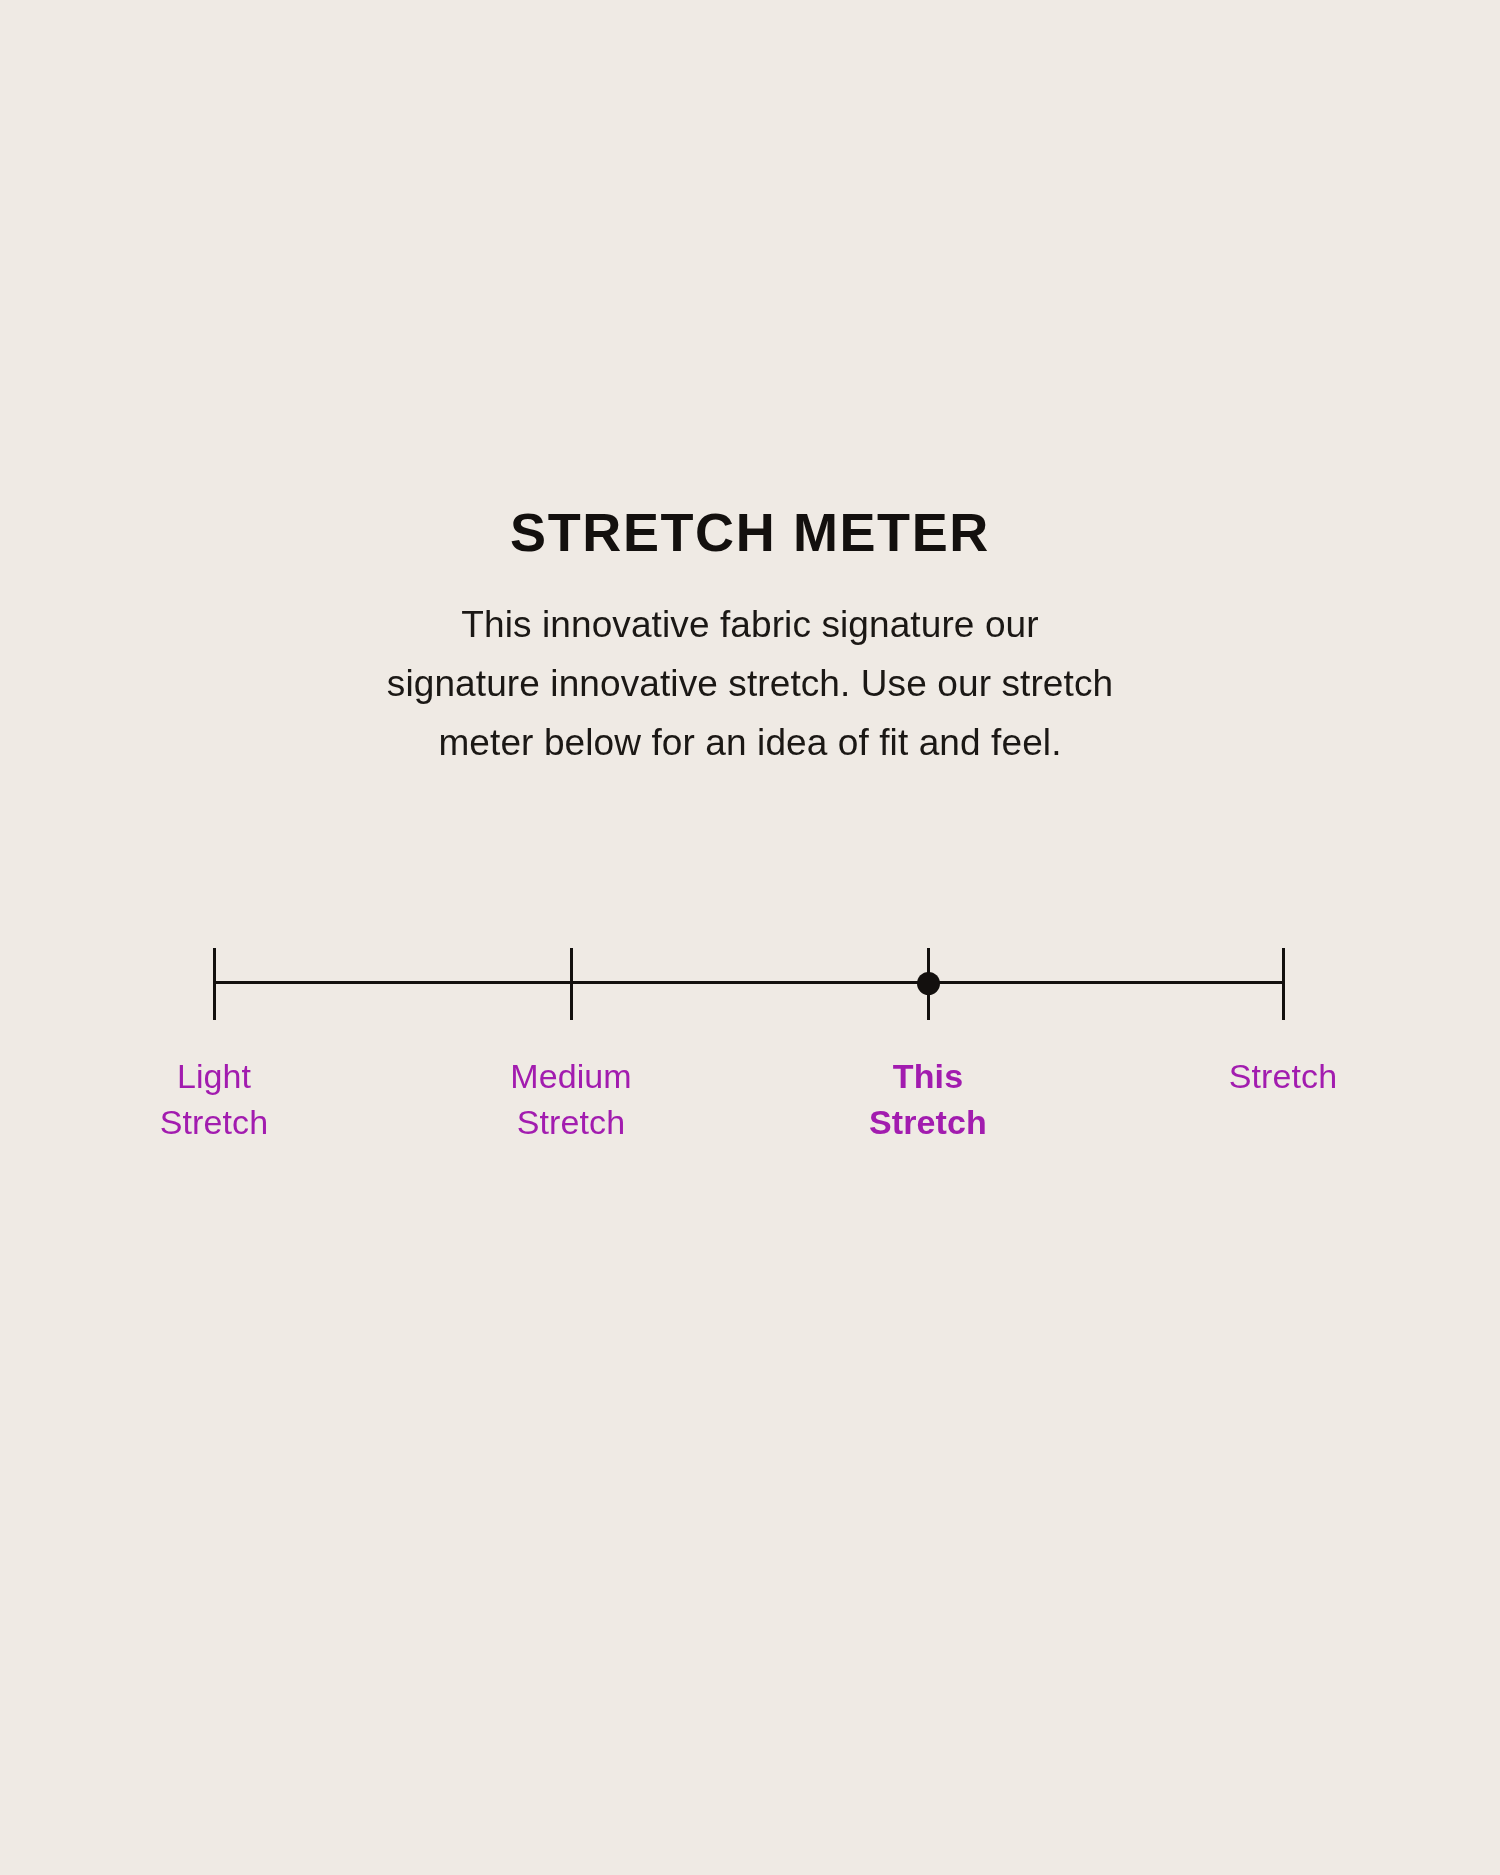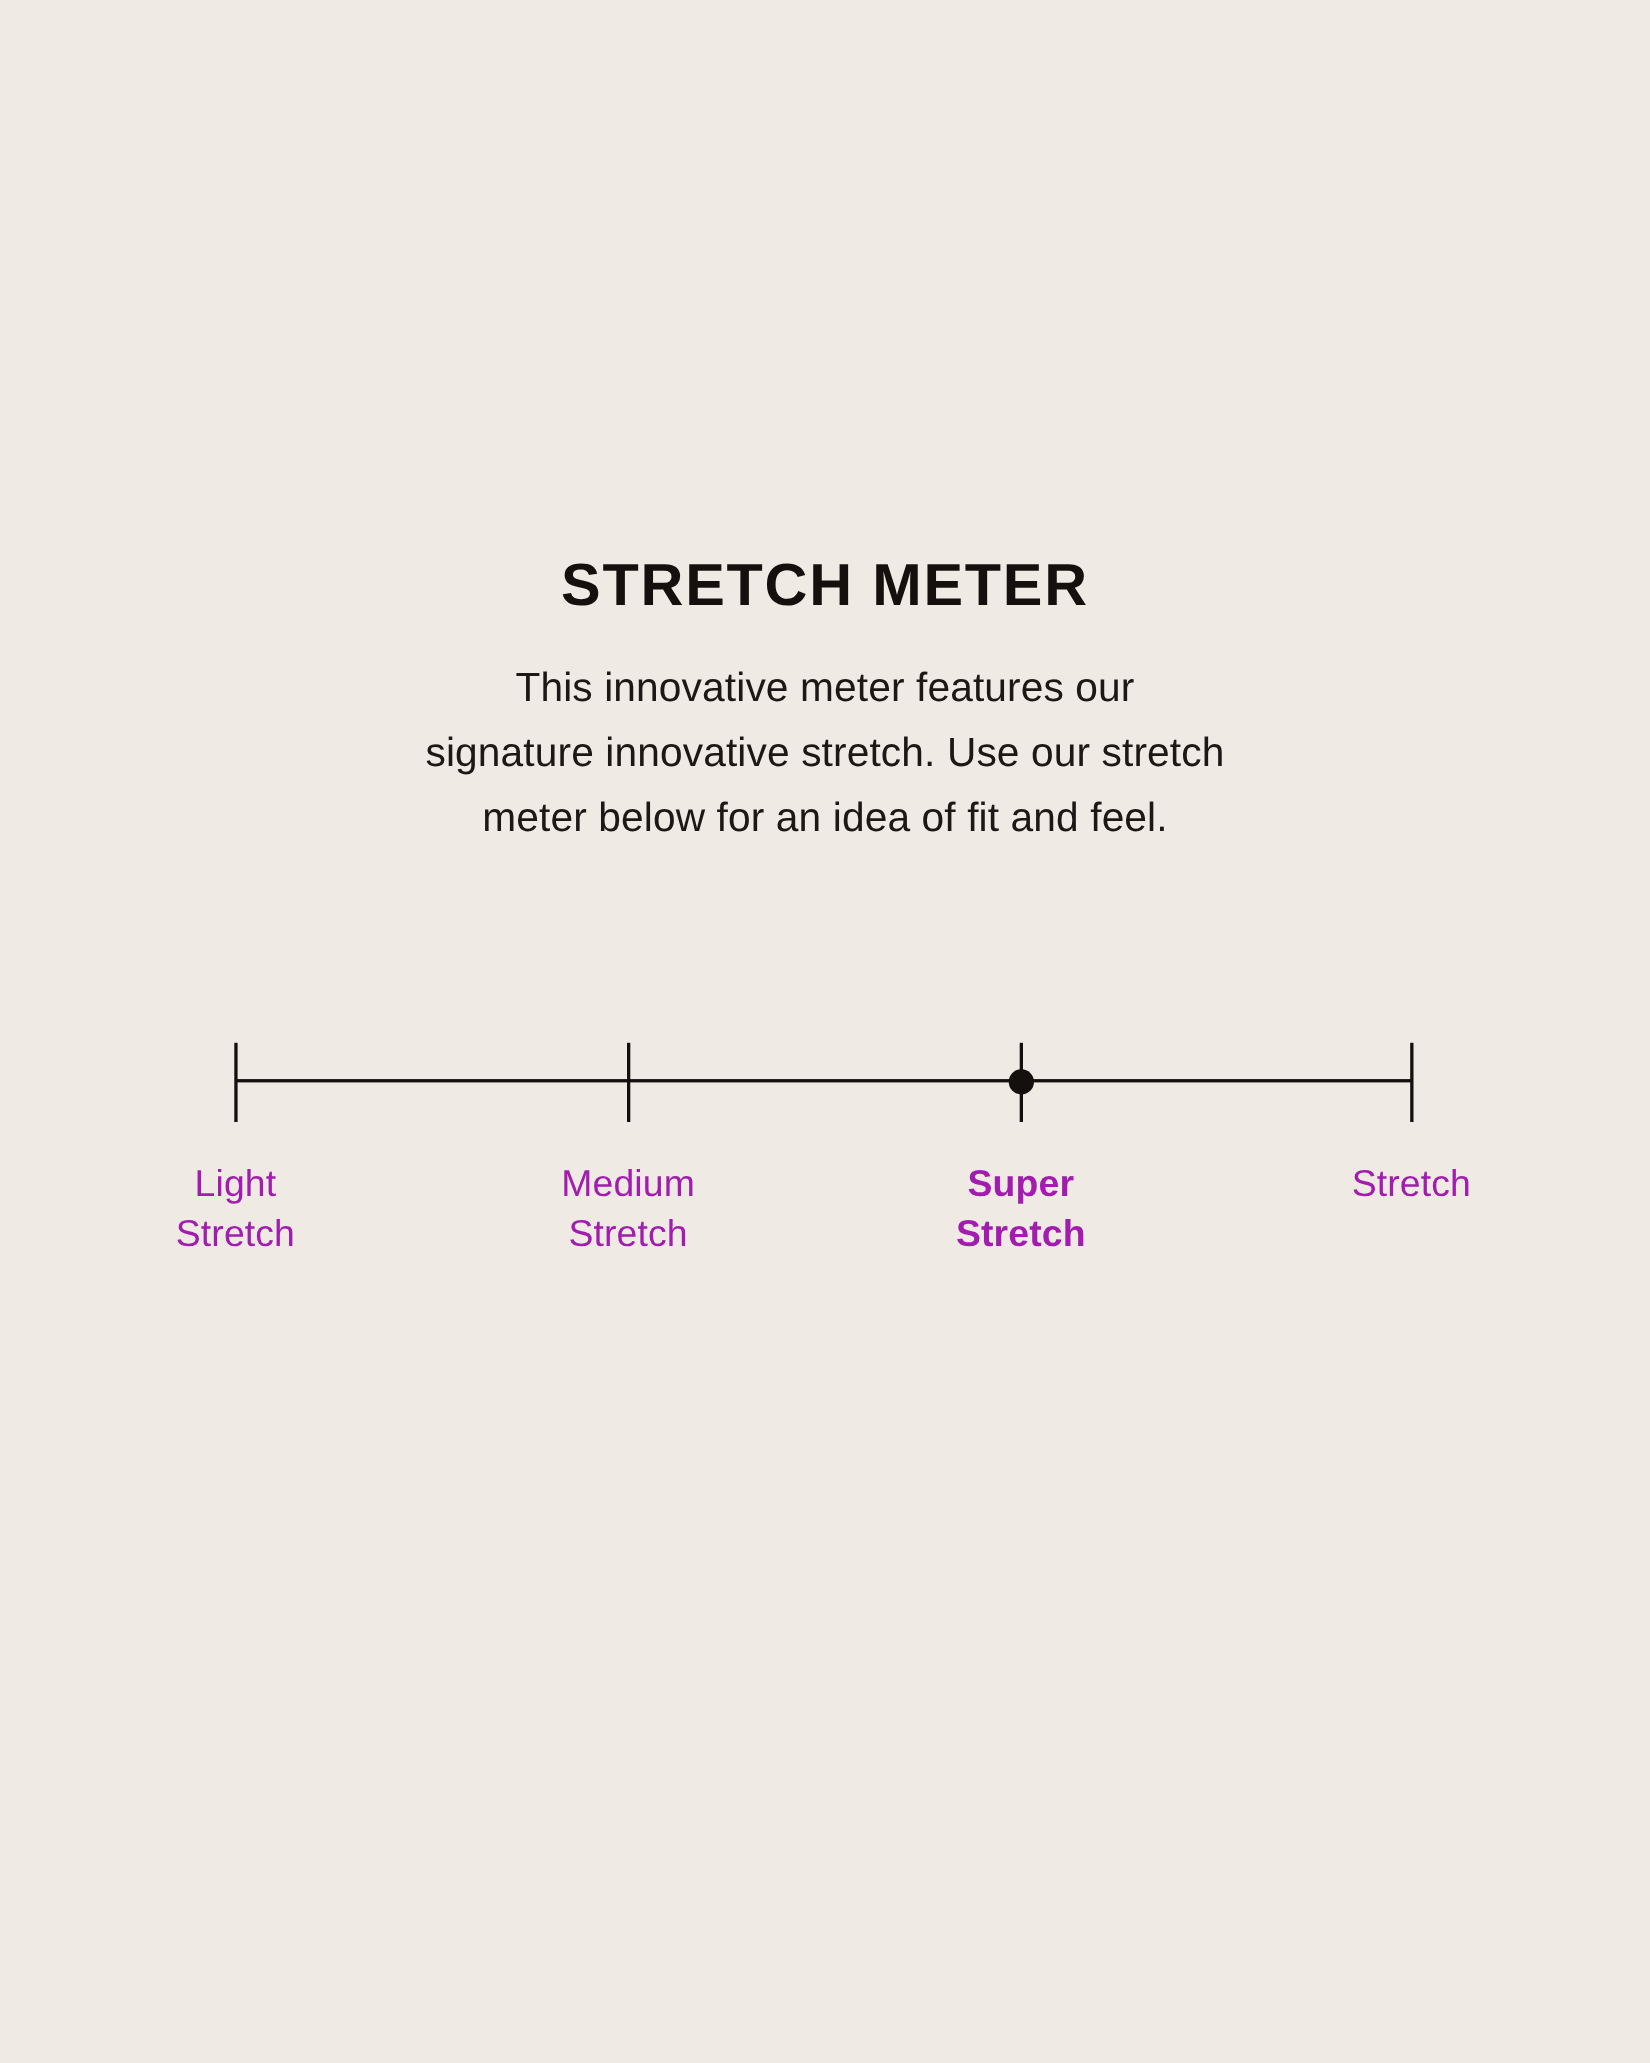--- a/index.html
+++ b/index.html
@@ -127,21 +127,21 @@
 </style>
 </head>
 <body>
 
 <div id="stretch-meter-panel">
 
   <div class="heading-block">
     <h1 class="panel-title">STRETCH METER</h1>
 
     <p class="panel-description">
-      <span class="desc-line">This innovative meter features our</span>
+      <span class="desc-line">This innovative fabric signature our</span>
       <span class="desc-line">signature innovative stretch. Use our stretch</span>
       <span class="desc-line">meter below for an idea of fit and feel.</span>
     </p>
   </div>
 
   <div class="meter-wrap">
     <div class="meter-axis"></div>
     <div id="meter-ticks">
         <div class="meter-tick" style="left: 0px;"></div>
         <div class="meter-tick" style="left: 357px;"></div>
@@ -156,21 +156,21 @@
   <div class="meter-labels" id="meter-labels">
       <div class="meter-label" style="left: 214px;">
         <span class="label-line">Light</span>
         <span class="label-line">Stretch</span>
       </div>
       <div class="meter-label" style="left: 571px;">
         <span class="label-line">Medium</span>
         <span class="label-line">Stretch</span>
       </div>
       <div class="meter-label is-active" style="left: 928px;">
-        <span class="label-line">Super</span>
+        <span class="label-line">This</span>
         <span class="label-line">Stretch</span>
       </div>
       <div class="meter-label" style="left: 1283px;">
         <span class="label-line">Stretch</span>
       </div>
     </div>
 
 </div>
 
 </body></html>

